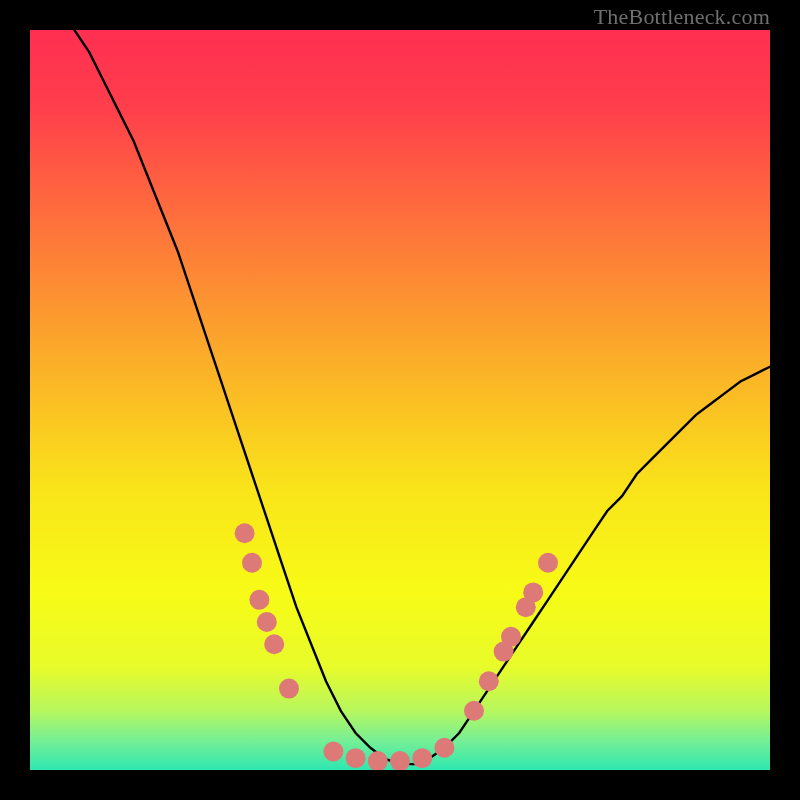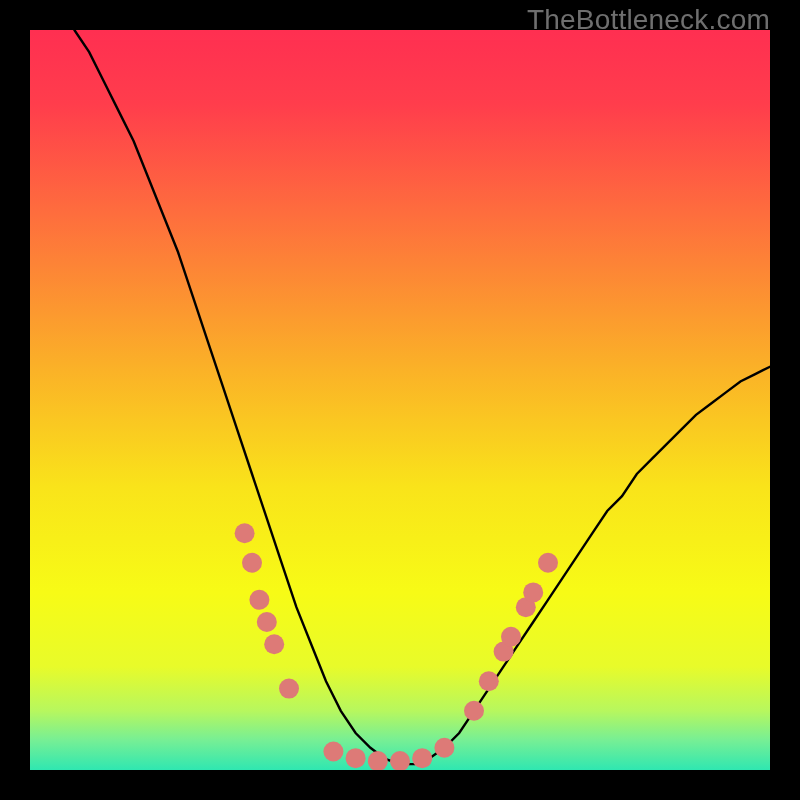--- a/index.html
+++ b/index.html
@@ -25,23 +25,24 @@
     left: 30px;
     width: 740px;
     height: 740px;
     overflow: hidden;
   }
   .watermark {
     position: absolute;
     top: 4px;
     right: 30px;
     color: #6f6f6f;
-    font-size: 28px;
+    font-size: 22px;
     font-weight: 500;
     letter-spacing: 0.2px;
+    font-family: Liberation Serif, serif;
   }
   svg {
     display: block;
   }
 </style>
 </head>
 <body>
 
 <div class="frame">
   <div class="watermark">TheBottleneck.com</div>

